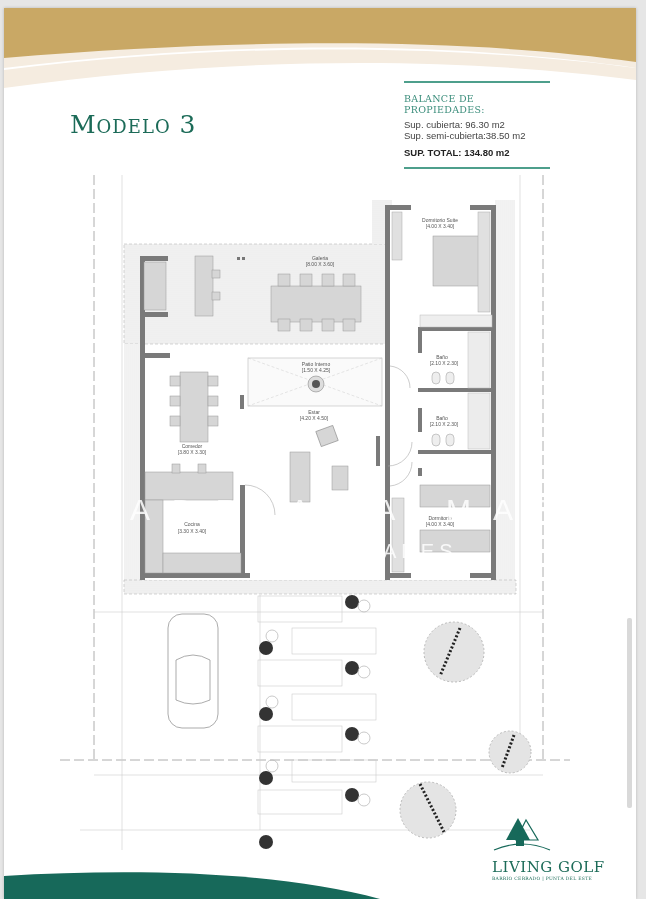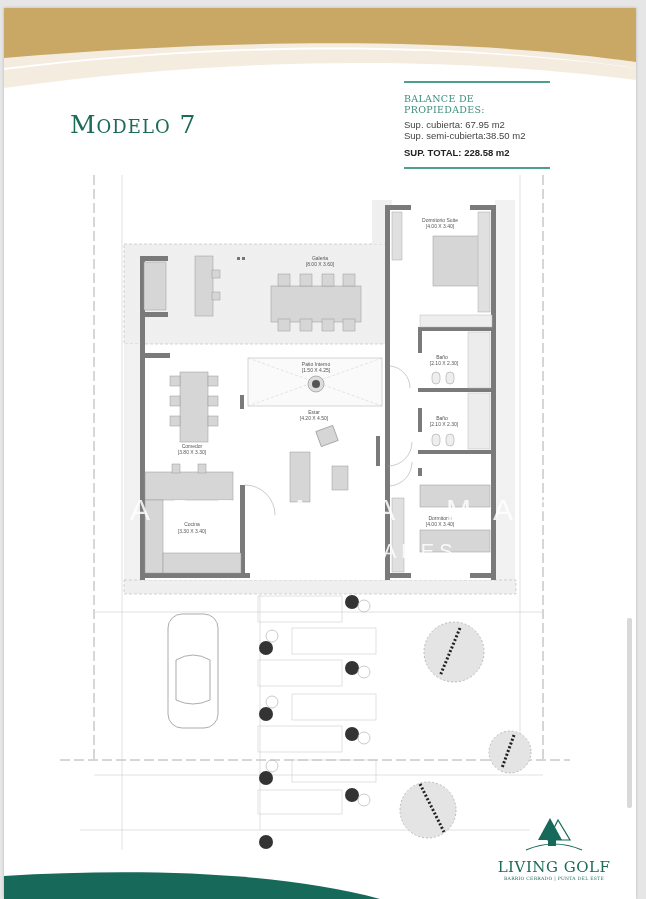--- a/index.html
+++ b/index.html
@@ -7,46 +7,46 @@
   .page { position:absolute; left:4px; top:8px; width:632px; height:891px; background:#ffffff; overflow:hidden; box-shadow:0 0 3px rgba(0,0,0,0.2); }
   .band { position:absolute; left:0; top:0; width:632px; height:90px; }
   .title { position:absolute; left:66px; top:102px; font-family:"DejaVu Serif", serif; font-size:25px; color:#1c6b58; letter-spacing:1px; font-variant:small-caps; }
   .balance { position:absolute; left:400px; top:73px; width:146px; }
   .rule { height:2px; background:#4e9f8c; width:146px; }
   .bal-head { font-family:"DejaVu Serif", serif; font-size:9.5px; color:#3c8e7c; margin-top:10px; letter-spacing:0.3px; }
   .bal-line { font-size:9.5px; color:#444; line-height:11px; }
   .bal-total { font-size:9.5px; font-weight:bold; color:#222; margin-top:6px; }
   .rule2 { height:2px; background:#4e9f8c; width:146px; margin-top:9px; }
   .plan { position:absolute; left:0; top:0; }
-  .logo { position:absolute; left:488px; top:808px; width:124px; text-align:center; }
+  .logo { position:absolute; left:488px; top:808px; width:124px; text-align:left; }
   .logo-name { font-family:"DejaVu Serif", serif; font-size:15px; color:#1c6b58; letter-spacing:0.5px; margin-top:2px; }
   .logo-sub { font-family:"DejaVu Serif", serif; font-size:4.5px; color:#1c6b58; letter-spacing:0.3px; }
   .scrollbar { position:absolute; right:4px; top:610px; width:5px; height:190px; background:#d9d9d9; border-radius:2px; }
   .room-label { font-size:5px; fill:#555; font-family:"Liberation Sans", sans-serif; }
   .watermark { font-family:"Liberation Sans", sans-serif; fill:#ffffff; opacity:0.85; }
 </style>
 </head>
 <body>
 
 <div class="page">
 
   <svg class="band" width="632" height="90" viewBox="0 0 632 90">
     <path d="M0 0 H632 V60 C480 38 260 28 0 60 Z" fill="#f5ece0"></path>
     <path d="M0 0 H632 V54 C480 32 260 28 0 50 Z" fill="#c9a865"></path>
     <path d="M0 62 C260 30 480 40 632 60 V72 C480 52 260 44 0 80 Z" fill="#f5ece0"></path>
   </svg>
 
-  <div class="title">Modelo 7</div>
+  <div class="title">Modelo 3</div>
 
   <div class="balance">
     <div class="rule"></div>
     <div class="bal-head">BALANCE DE PROPIEDADES:</div>
-    <div class="bal-line" style="margin-top:4px;">Sup. cubierta: 67.95 m2</div>
+    <div class="bal-line" style="margin-top:4px;">Sup. cubierta: 96.30 m2</div>
     <div class="bal-line">Sup. semi-cubierta:38.50 m2</div>
-    <div class="bal-total">SUP. TOTAL: 228.58 m2</div>
+    <div class="bal-total">SUP. TOTAL: 134.80 m2</div>
     <div class="rule2"></div>
   </div>
 
   <svg class="plan" width="632" height="891" viewBox="4 8 632 891">
     <defs>
       <pattern id="hatch" width="4" height="2" patternUnits="userSpaceOnUse">
         <rect width="4" height="2" fill="#f4f4f4"></rect>
         <line x1="0" y1="1" x2="4" y2="1" stroke="#e6e6e6" stroke-width="0.6"></line>
       </pattern>
       <pattern id="vhatch" width="2" height="4" patternUnits="userSpaceOnUse">

